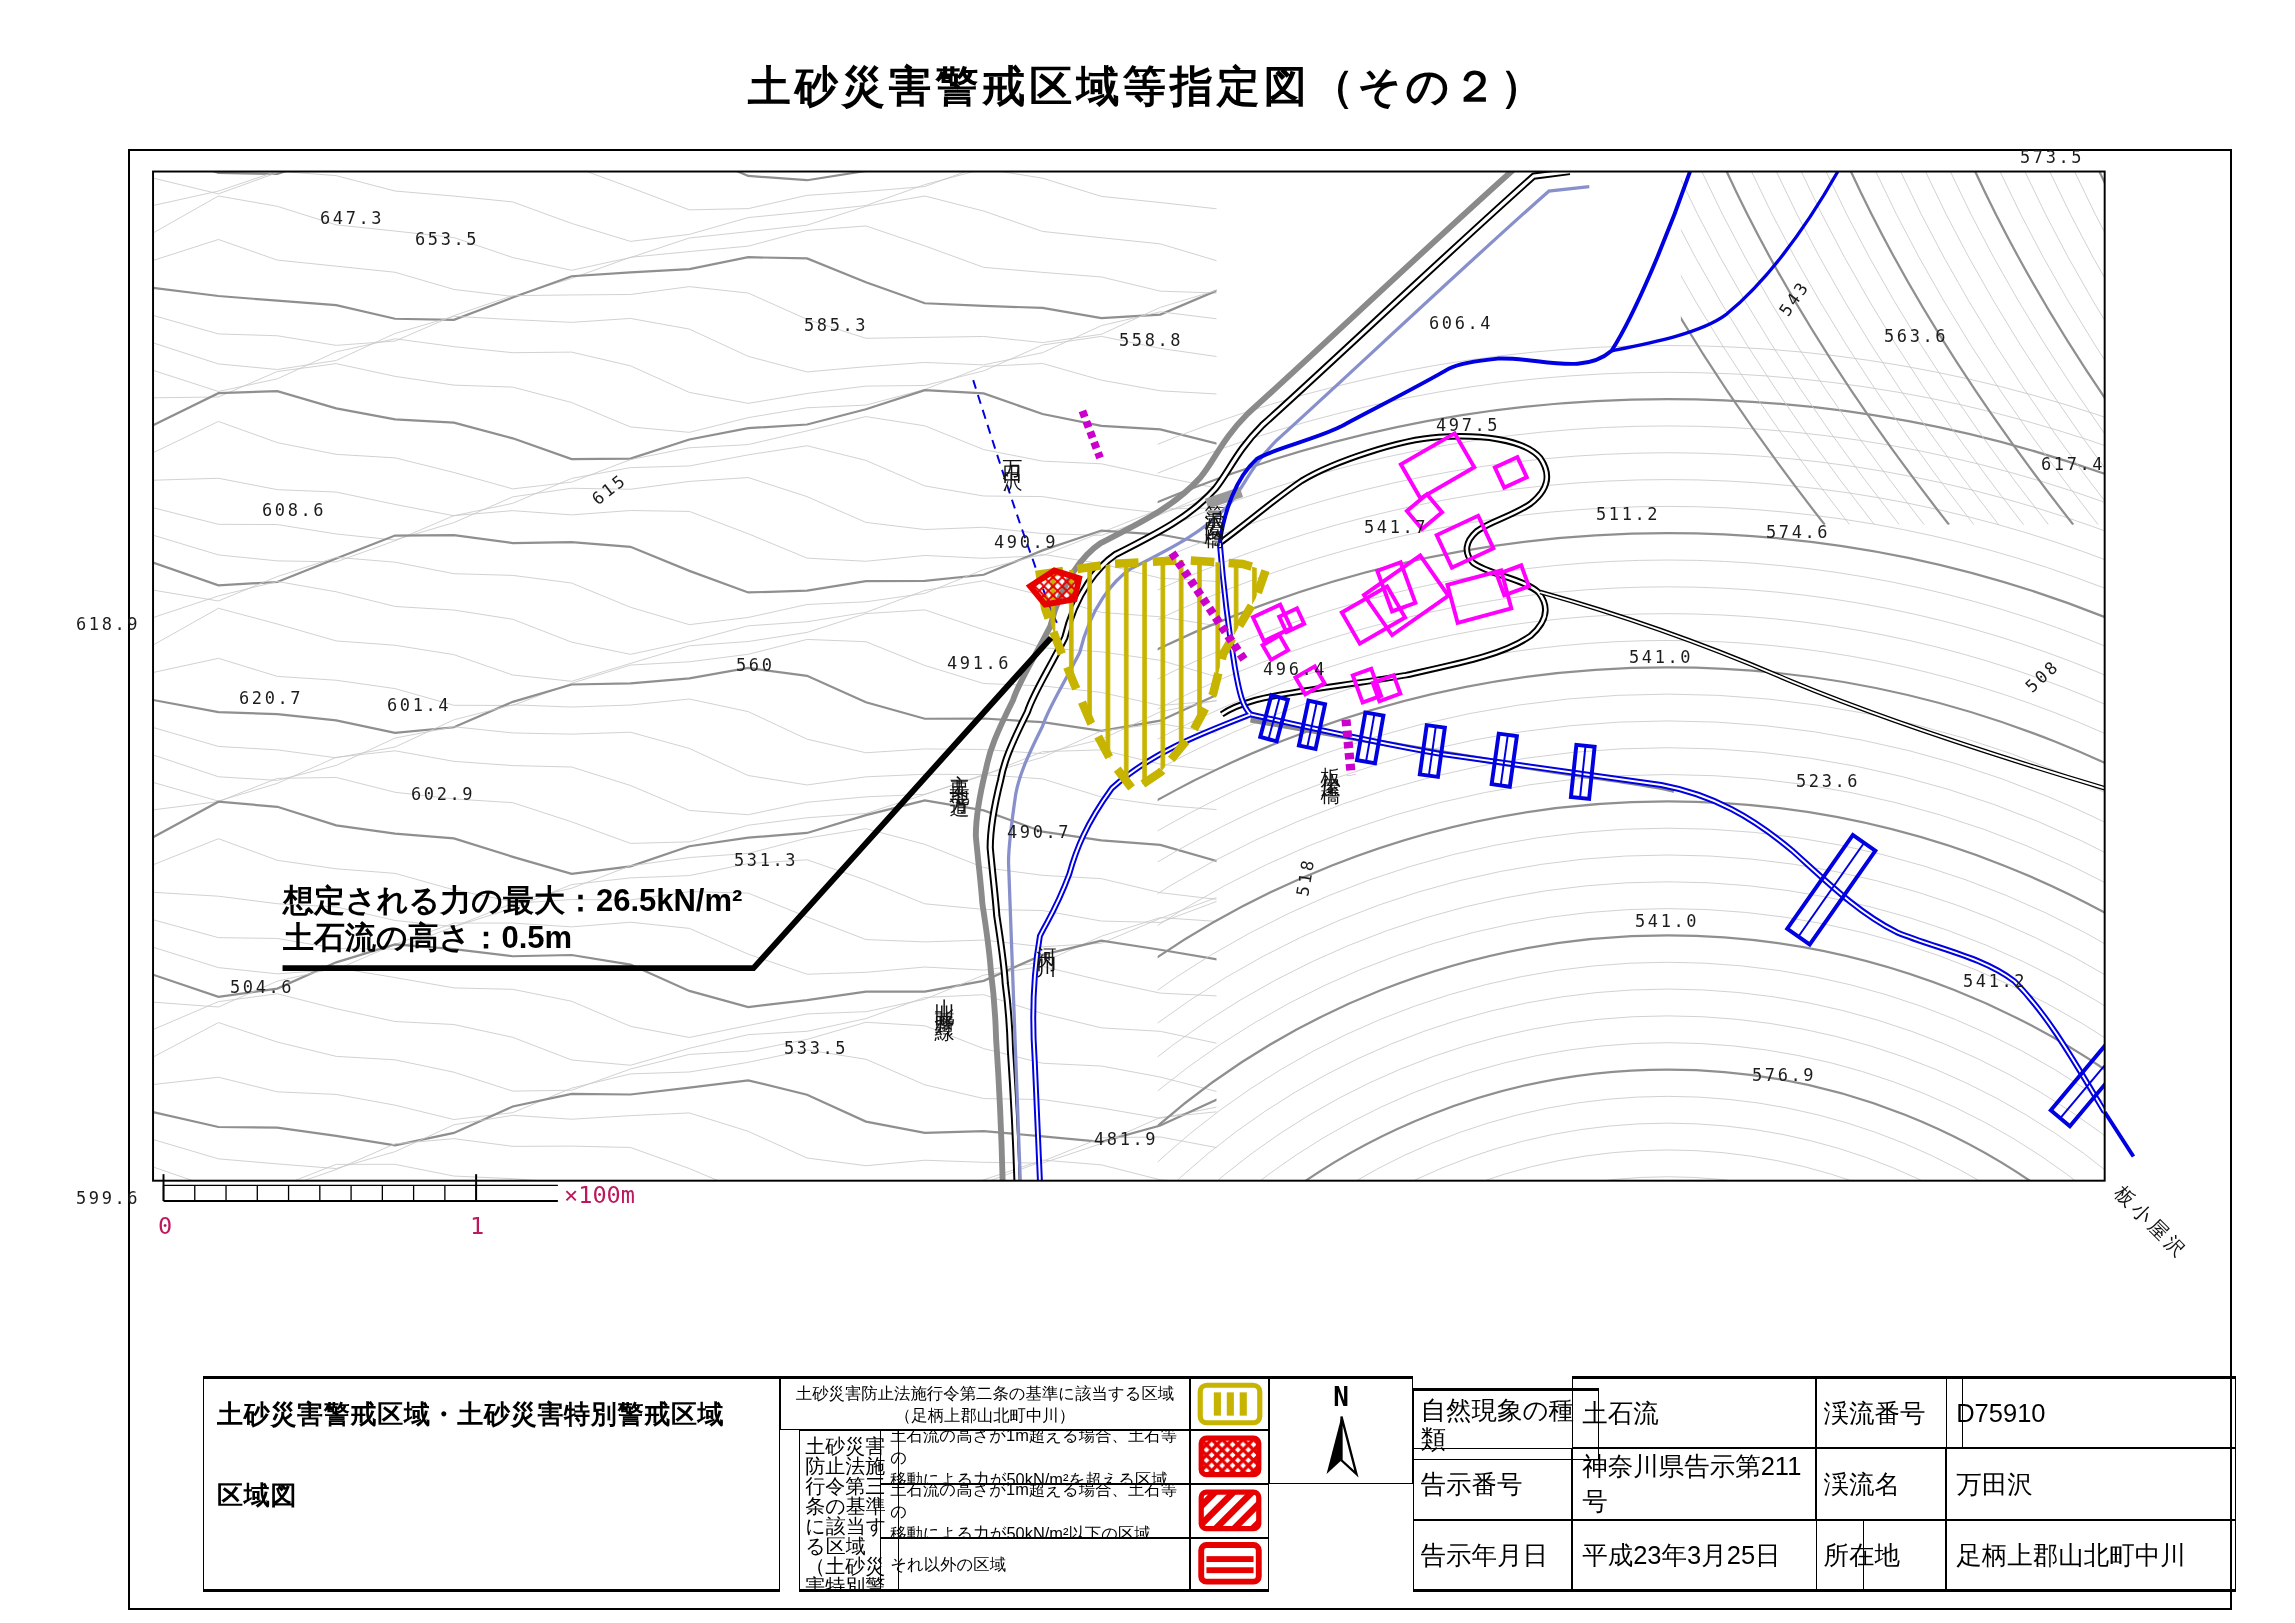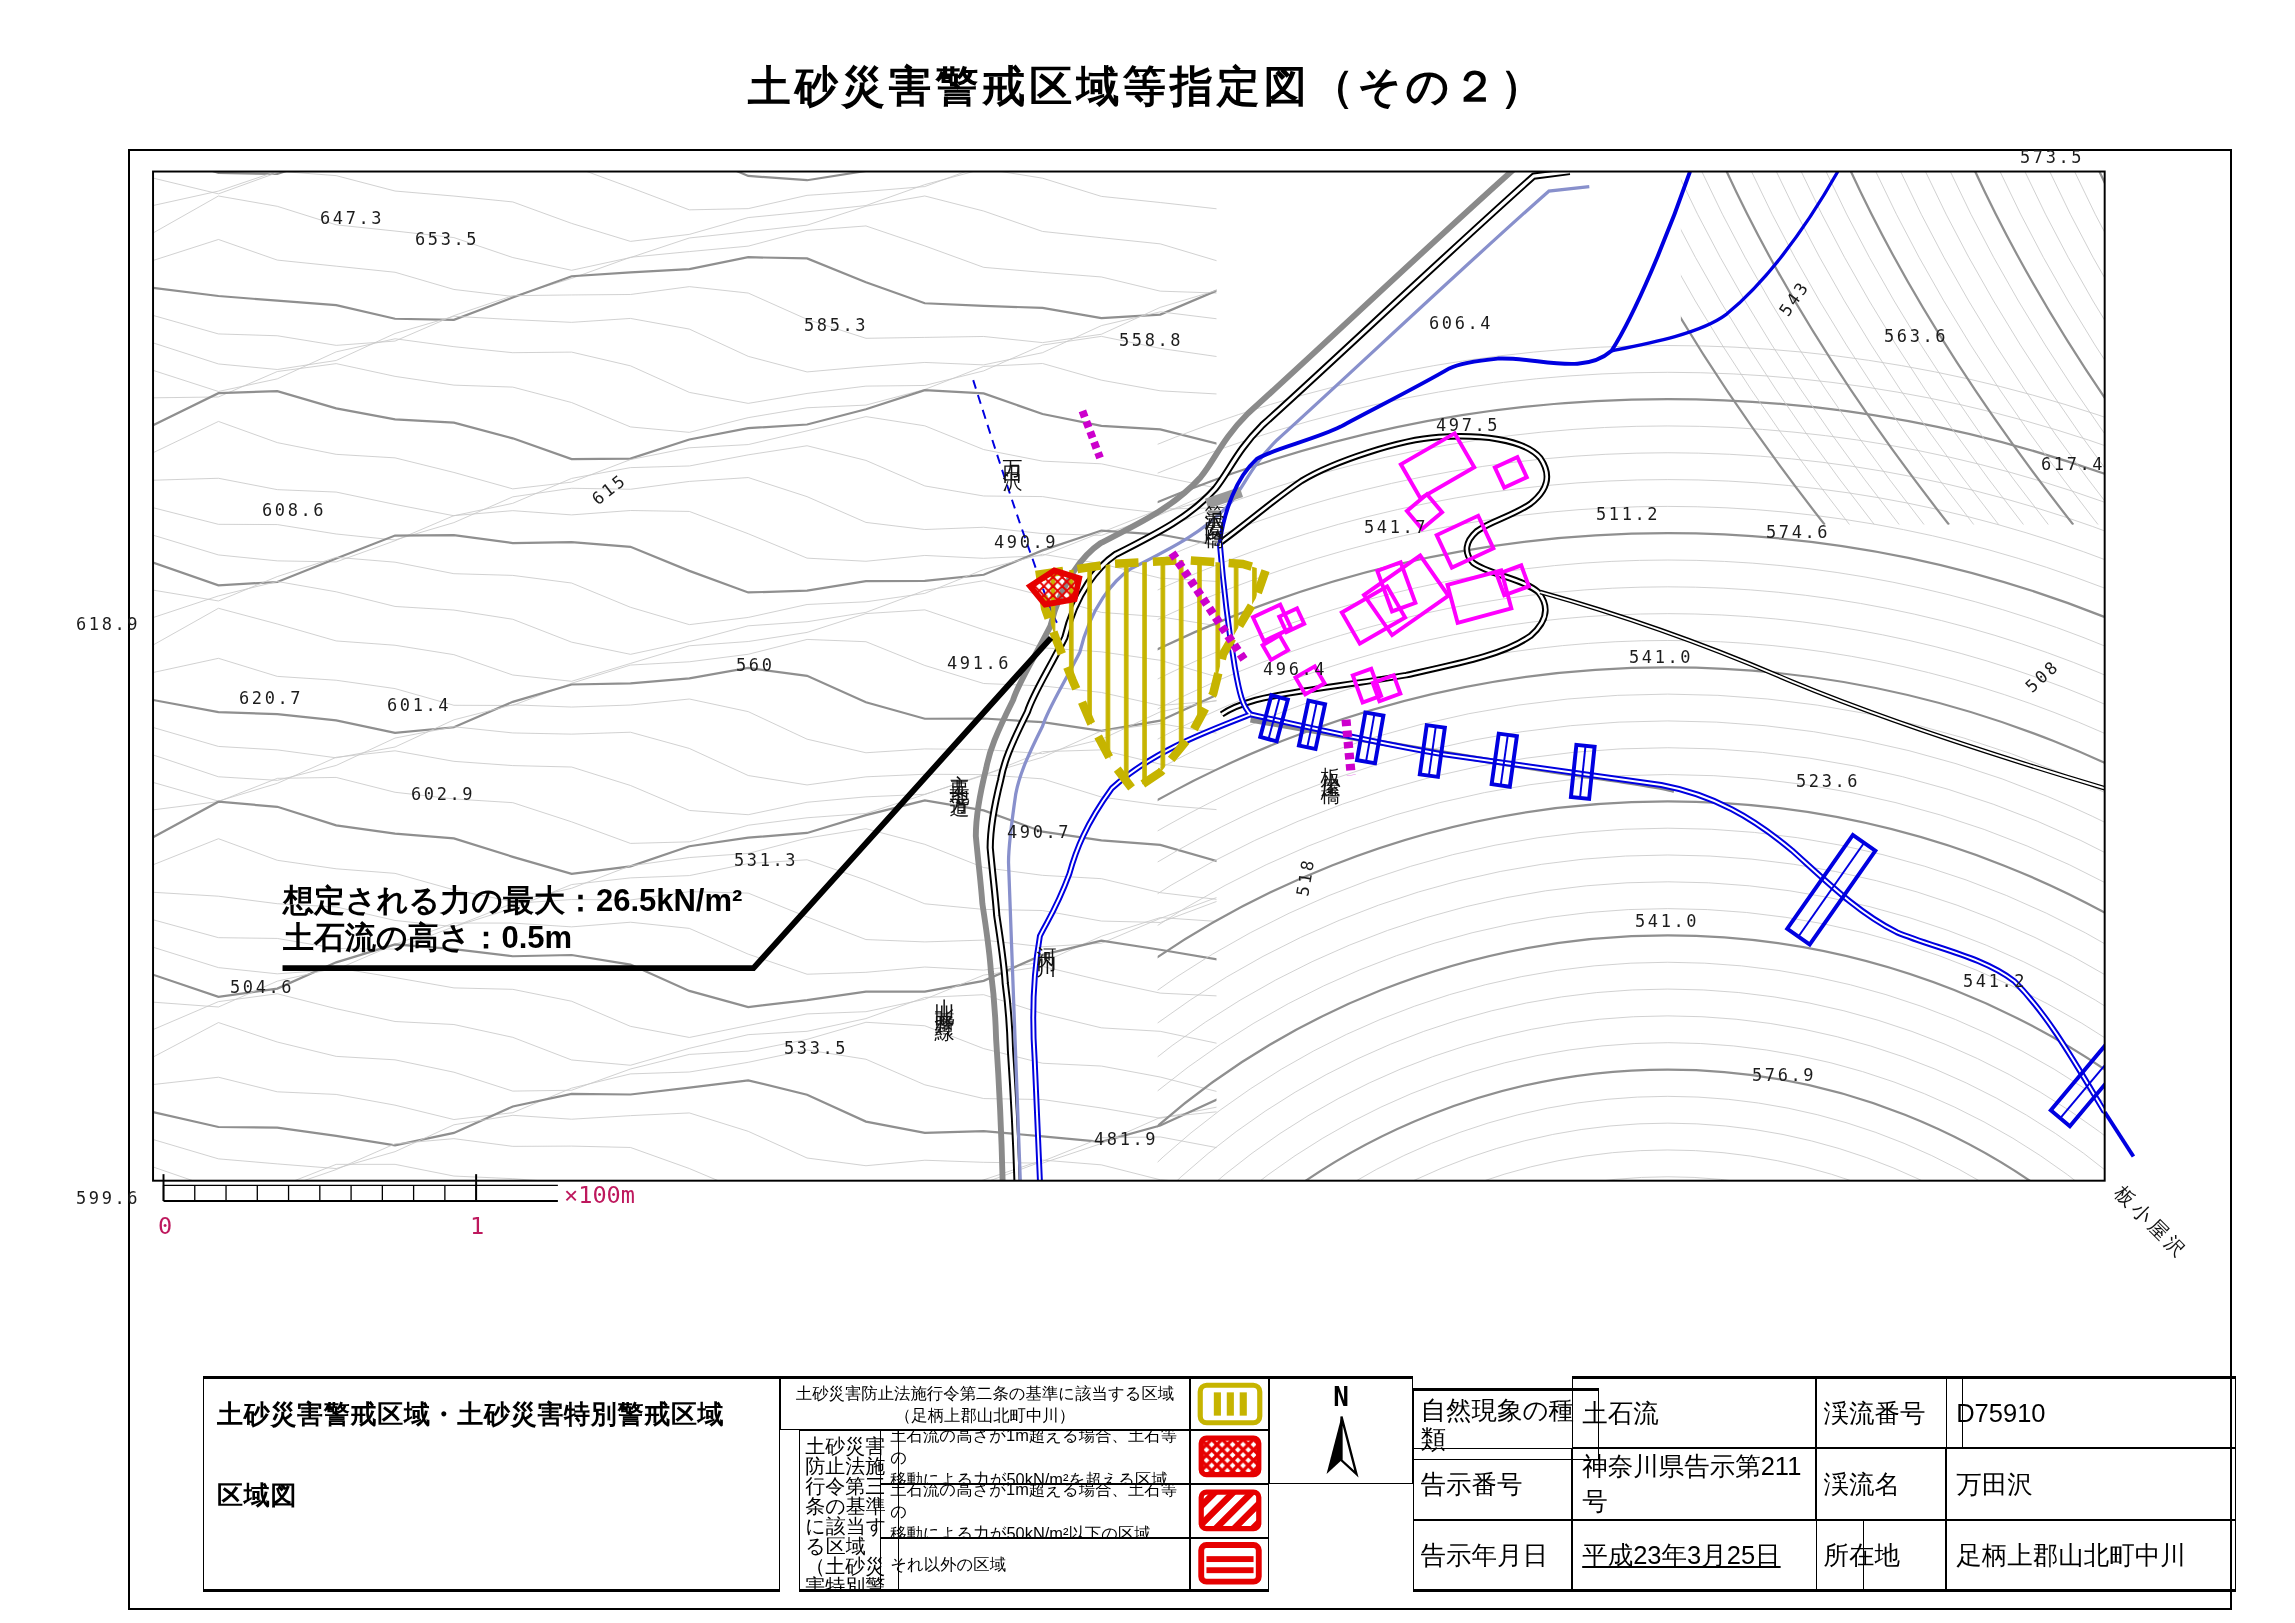--- a/index.html
+++ b/index.html
@@ -396,18 +396,18 @@
     <div class="cell info-value thick-top" style="left:1369px;top:0;width:244px;height:72px;">土石流</div>
     <div class="cell info-label thick-top" style="left:1613px;top:0;width:147px;height:72px;">渓流番号</div>
     <div class="cell info-value thick-top" style="left:1743px;top:0;width:290px;height:72px;">D75910</div>
 
     <div class="cell info-label" style="left:1210px;top:72px;width:159px;height:72px;">告示番号</div>
     <div class="cell info-value" style="left:1369px;top:72px;width:244px;height:72px;">神奈川県告示第211号</div>
     <div class="cell info-label" style="left:1613px;top:72px;width:130px;height:72px;">渓流名</div>
     <div class="cell info-value" style="left:1743px;top:72px;width:290px;height:72px;">万田沢</div>
 
     <div class="cell info-label thick-bottom" style="left:1210px;top:144px;width:159px;height:72px;">告示年月日</div>
-    <div class="cell info-value thick-bottom" style="left:1369px;top:144px;width:292px;height:72px;text-decoration:underline;">平成23年3月25日</div>
+    <div class="cell info-value thick-bottom" style="left:1369px;top:144px;width:292px;height:72px;">平成23年3月25日</div>
     <div class="cell info-label thick-bottom" style="left:1613px;top:144px;width:130px;height:72px;">所在地</div>
     <div class="cell info-value thick-bottom" style="left:1743px;top:144px;width:290px;height:72px;">足柄上郡山北町中川</div>
   </div>
 </div>
 
 
 </body></html>

